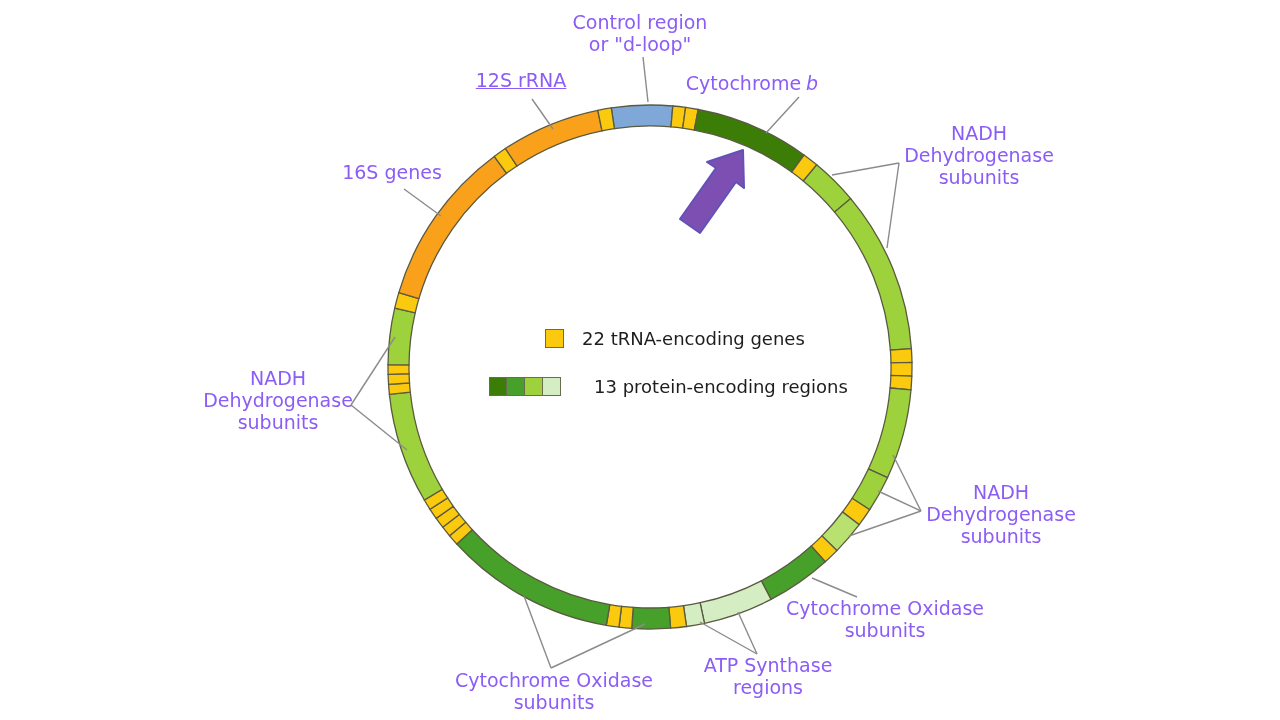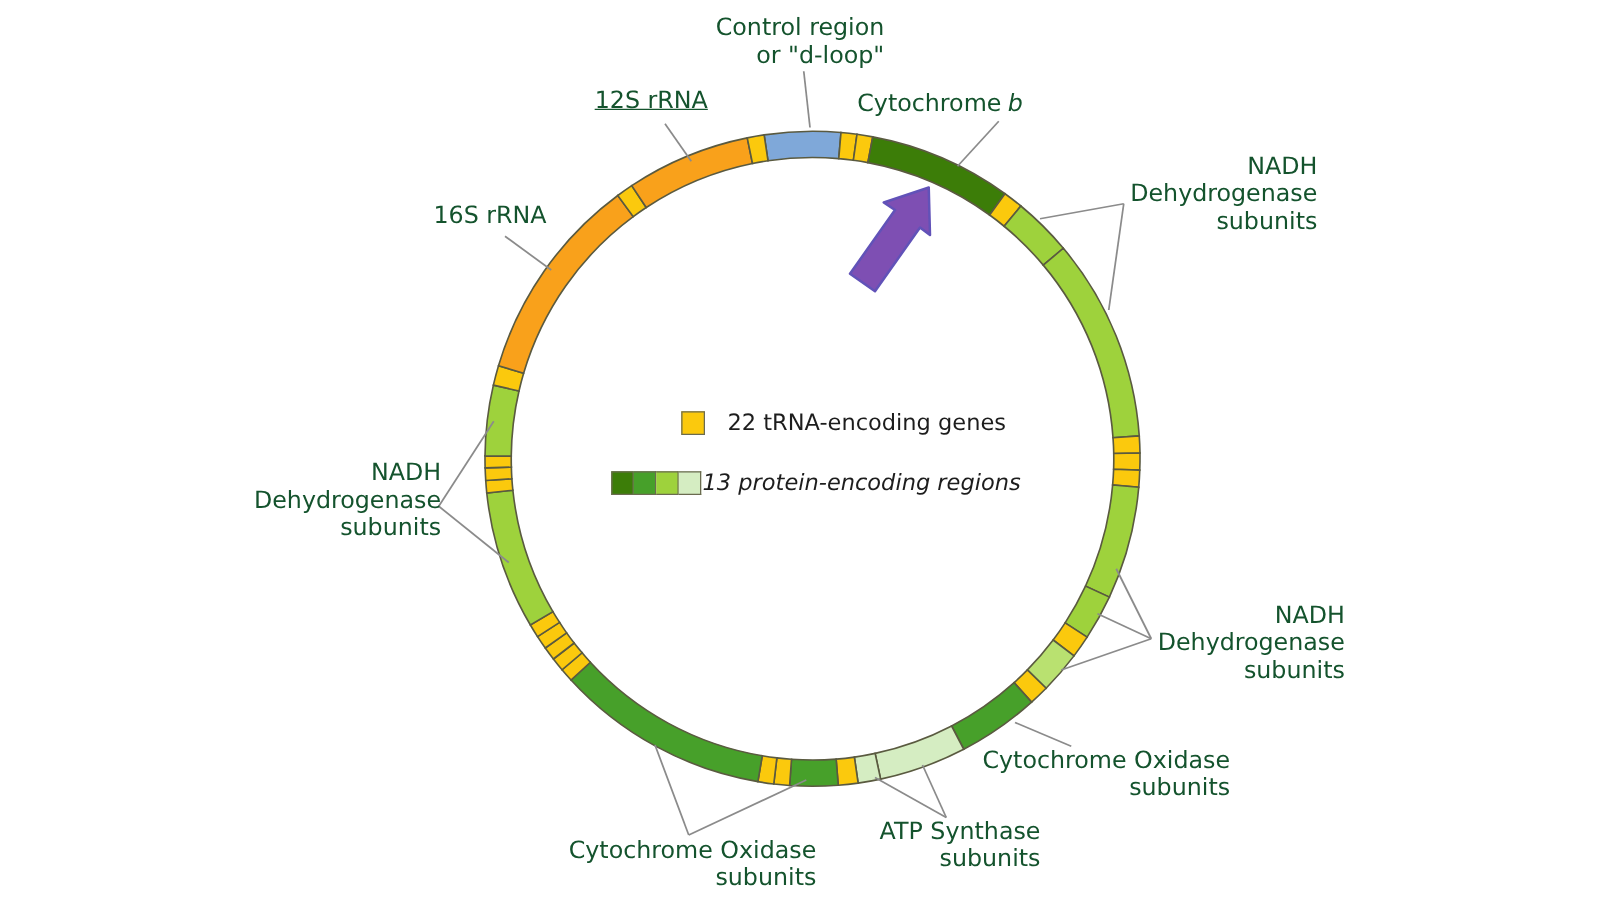--- a/index.html
+++ b/index.html
@@ -2,34 +2,34 @@
 <html><head>
 <meta charset="utf-8">
 <style>
   html,body{margin:0;padding:0;background:#ffffff;}
   #stage{
     position:relative;width:1280px;height:720px;background:#ffffff;overflow:hidden;
     font-family:"DejaVu Sans","Liberation Sans",sans-serif;color:#1d1d1d;
   }
   #ring-svg{position:absolute;left:0;top:0;}
   .lbl{
-    position:absolute;transform:translateX(-50%);text-align:right;
-    font-size:19px;line-height:22px;white-space:pre-line;color:#14532d;
+    position:absolute;transform:translateX(-50%);text-align:center;
+    font-size:19px;line-height:22px;white-space:pre-line;color:#8b5cf6;
   }
   .gene-italic{font-style:italic;margin-left:5px;}
   .legend-row{position:absolute;display:flex;align-items:center;}
   .legend-row .legend-text{font-size:18px;color:#1d1d1d;white-space:nowrap;}
   .swatch{width:19px;height:19px;border:1px solid #6b6b50;box-sizing:border-box;}
   .swatch-group{display:flex;}
   .swatch-group div{width:18px;height:19px;border:1px solid #6b6b50;border-left-width:0;box-sizing:border-box;}
   .swatch-group div:first-child{border-left-width:1px;}
   #legend-trna{left:545px;top:328px;}
   #legend-trna .legend-text{margin-left:18px;}
   #legend-protein{left:489px;top:376px;}
-  #legend-protein .legend-text{margin-left:1px;font-style:italic;}
+  #legend-protein .legend-text{margin-left:33px;}
   #lbl-control{left:640px;top:11px;}
   #lbl-12s{left:521px;top:69px;text-decoration:underline;}
   #lbl-16s{left:392px;top:161px;}
   #lbl-cytb{left:752px;top:72px;}
   #lbl-nadh-tr{left:979px;top:122px;}
   #lbl-nadh-left{left:278px;top:367px;}
   #lbl-nadh-br{left:1001px;top:481px;}
   #lbl-cox-right{left:885px;top:597px;}
   #lbl-cox-bottom{left:554px;top:669px;}
   #lbl-atp{left:768px;top:654px;}
@@ -97,37 +97,37 @@
         <line x1="551" y1="668" x2="645" y2="624" stroke="#8b8b8b" stroke-width="1.4"></line>
         <line x1="757" y1="654" x2="700" y2="622" stroke="#8b8b8b" stroke-width="1.4"></line>
         <line x1="757" y1="654" x2="738" y2="612" stroke="#8b8b8b" stroke-width="1.4"></line>
       </g>
     <polygon id="direction-arrow" points="680,219 716,168 707,162 743,150 744,188 736,182 700,233" fill="#7E4FB3" stroke="#6152B8" stroke-width="2" stroke-linejoin="round"></polygon>
   </svg>
 
   <div class="lbl" id="lbl-control">Control region
 or "d-loop"</div>
   <div class="lbl" id="lbl-12s">12S rRNA</div>
-  <div class="lbl" id="lbl-16s">16S rRNA</div>
+  <div class="lbl" id="lbl-16s">16S genes</div>
   <div class="lbl" id="lbl-cytb"><span>Cytochrome</span><span class="gene-italic">b</span></div>
   <div class="lbl" id="lbl-nadh-tr">NADH
 Dehydrogenase
 subunits</div>
   <div class="lbl" id="lbl-nadh-left">NADH
 Dehydrogenase
 subunits</div>
   <div class="lbl" id="lbl-nadh-br">NADH
 Dehydrogenase
 subunits</div>
   <div class="lbl" id="lbl-cox-right">Cytochrome Oxidase
 subunits</div>
   <div class="lbl" id="lbl-cox-bottom">Cytochrome Oxidase
 subunits</div>
   <div class="lbl" id="lbl-atp">ATP Synthase
-subunits</div>
+regions</div>
 
   <div class="legend-row" id="legend-trna">
     <div class="swatch" id="trna-swatch" style="background: rgb(251, 201, 13);"></div>
     <span class="legend-text">22 tRNA-encoding genes</span>
   </div>
   <div class="legend-row" id="legend-protein">
     <div class="swatch-group" id="protein-swatches">
         <div style="background: rgb(60, 125, 8);"></div>
         <div style="background: rgb(71, 160, 42);"></div>
         <div style="background: rgb(158, 210, 60);"></div>

